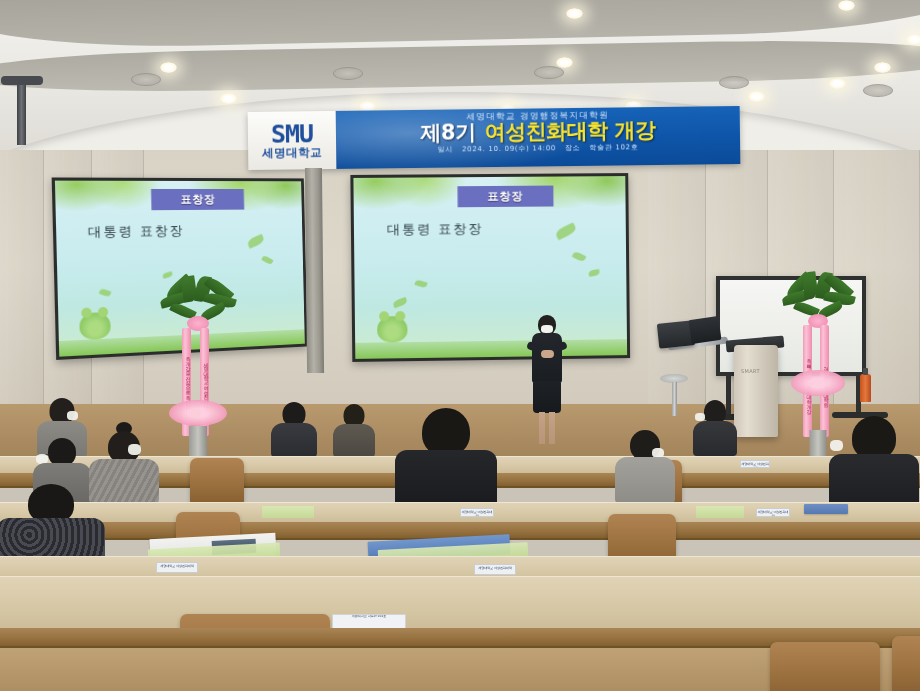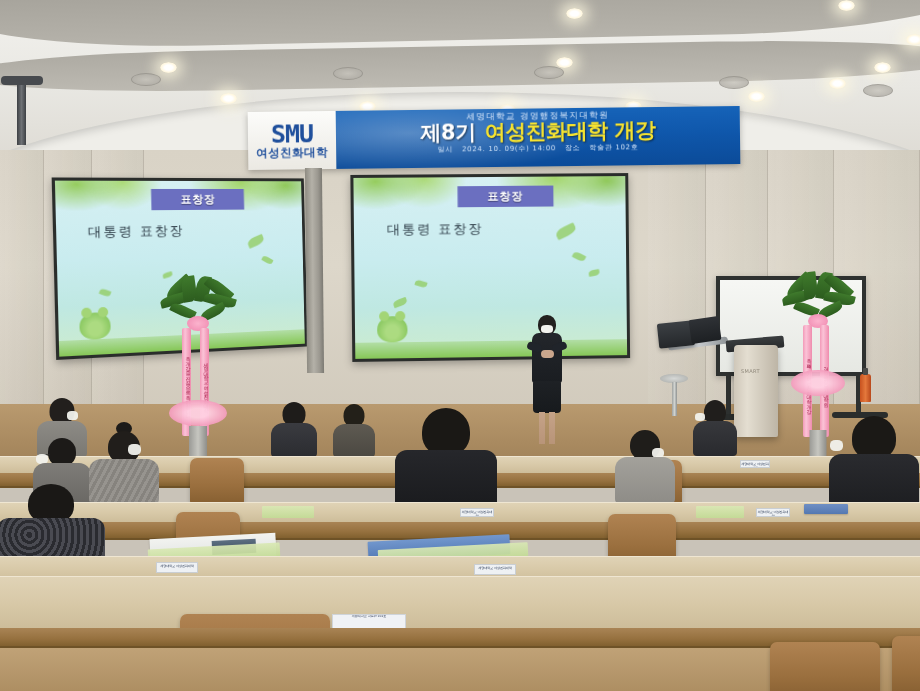--- a/index.html
+++ b/index.html
@@ -444,21 +444,21 @@
     <div class="wall-panel" style="left:648px; width:58px;"></div>
     <div class="wall-panel" style="left:706px; width:62px;"></div>
     <div class="wall-panel" style="left:768px; width:66px;"></div>
     <div class="wall-panel" style="left:834px; width:86px;"></div>
   </div>
   <div class="floor-front"></div>
 
   <div class="banner-wrap">
     <div class="banner-logo">
       <div class="logo-smu">SMU</div>
-      <div class="logo-ko">여성친화대학</div>
+      <div class="logo-ko">세명대학교</div>
     </div>
     <div class="banner-main">
       <div class="banner-sub">세명대학교 경영행정복지대학원</div>
       <div class="banner-title">
         <span class="bt-white">제8기</span>
         <span class="bt-yellow">여성친화대학 개강</span>
       </div>
       <div class="banner-info">
         <span>일시</span>
         <span>2024. 10. 09(수) 14:00</span>

